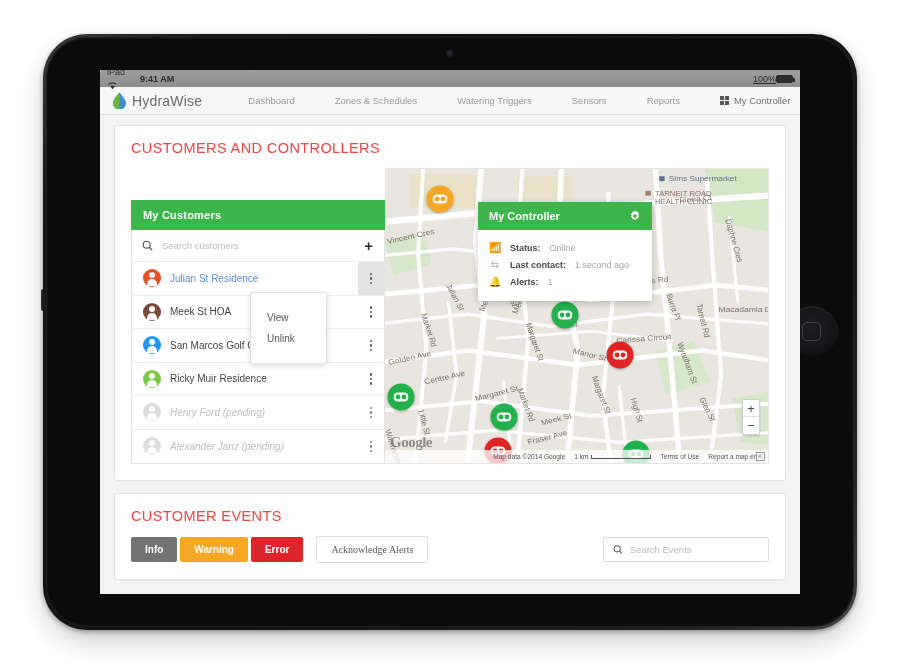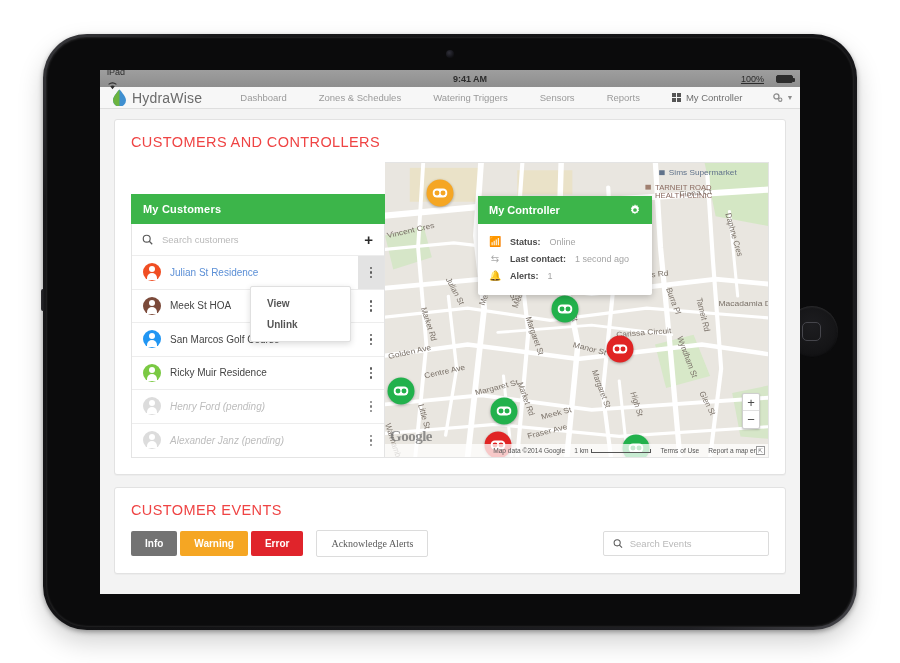--- a/index.html
+++ b/index.html
@@ -64,42 +64,42 @@
   }
 
   
   .statusbar {
     height: 17px; background: linear-gradient(180deg,#9e9e9e,#8e8e8e);
     display: flex; align-items: center; padding: 0 7px;
     font-size: 9px; color: #2c2c2c; position: relative;
   }
   .sb-left { display: flex; align-items: flex-start; gap: 4px; flex-direction: column; }
   .sb-center {
-    position: absolute; left: 0; right: 0; text-align: center;
+    position: absolute; left: 0; right: 0; 
     font-weight: bold; font-size: 9px; color: #2c2c2c; margin-left: 40px;
   }
   .sb-right {
-    margin-left: auto; display: flex; align-items: center; gap: 12px;
+    margin-left: auto; display: flex; align-items: center; gap: 0;
     position: relative; z-index: 2; font-size: 9px; text-decoration: underline;
   }
   .battery {
     width: 17px; height: 8px; border: 1px solid #2c2c2c; border-radius: 2px;
     position: relative; padding: 1px; background: #2c2c2c;
   }
   .battery:after {
     content:""; position:absolute; right:-3px; top:2px; width:2px; height:4px;
     background:#2c2c2c; border-radius:0 1px 1px 0;
   }
   .wifi-ico { display:inline-block; width: 11px; height: 9px; }
 
   
   .appnav {
-    height: 22px; background: #f7f7f7;
+    height: 28px; background: #f7f7f7;
     border-bottom: 1px solid #dedede;
-    display: flex; align-items: center; padding: 0 12px; gap: 0;
+    display: flex; align-items: center; padding: 0 12px; gap: 8px;
     font-size: 9.5px; color: #8d8d8d;
   }
   .brand { display: flex; align-items: center; gap: 5px; margin-right: 22px; }
   .brand-name { font-size: 14px; color: #6b6b6b; letter-spacing: .2px; }
   .navitem { padding: 0 16px; color: #9a9a9a; font-size: 9.5px; white-space: nowrap; cursor: default; }
   .navitem.right { margin-left: auto; display:flex; align-items:center; gap:5px; color:#6f6f6f; }
   .grid-ico { display:inline-block; width:9px; height:9px;
     background:
       linear-gradient(#555,#555) 0 0/4px 4px no-repeat,
       linear-gradient(#555,#555) 5px 0/4px 4px no-repeat,
@@ -168,24 +168,24 @@
   .cust-row.pending .cust-name { color: #bdbdbd; font-style: italic; }
   .kebab {
     width: 26px; height: 33.5px; display:flex; align-items:center; justify-content:center;
     flex-direction: column; gap: 2px; cursor: pointer;
   }
   .kebab span { width: 2.5px; height: 2.5px; border-radius:50%; background: #5a5a5a; display:block; }
   .cust-row.selected .kebab { background: #e3e3e3; }
   .cust-row.pending .kebab span { background: #7d7d7d; }
 
   .dropdown {
-    position: absolute; left: 118px; top: 30px; width: 101px;
+    position: absolute; left: 118px; top: 30px; width: 77px;
     background: #fff; border: 1px solid #e0e0e0; border-radius: 2px;
     box-shadow: 0 2px 6px rgba(0,0,0,.14);
-    z-index: 40; padding: 6px 0; font-weight: bold;
+    z-index: 40; padding: 14px 0;
   }
   .dropdown-item { padding: 5px 16px; font-size: 10px; color: #555; cursor: pointer; }
 
   
   .map-panel { flex: 1; position: relative; border: 1px solid #e4e4e4; border-left: none; overflow: hidden; background: #e8e6e1; }
   .map-svg { position: absolute; left:0; top:0; width: 100%; height: 100%; }
 
   .marker {
     position: absolute; width: 27px; height: 27px; border-radius: 50% 50% 50% 50%;
     display: flex; align-items: center; justify-content: center;

